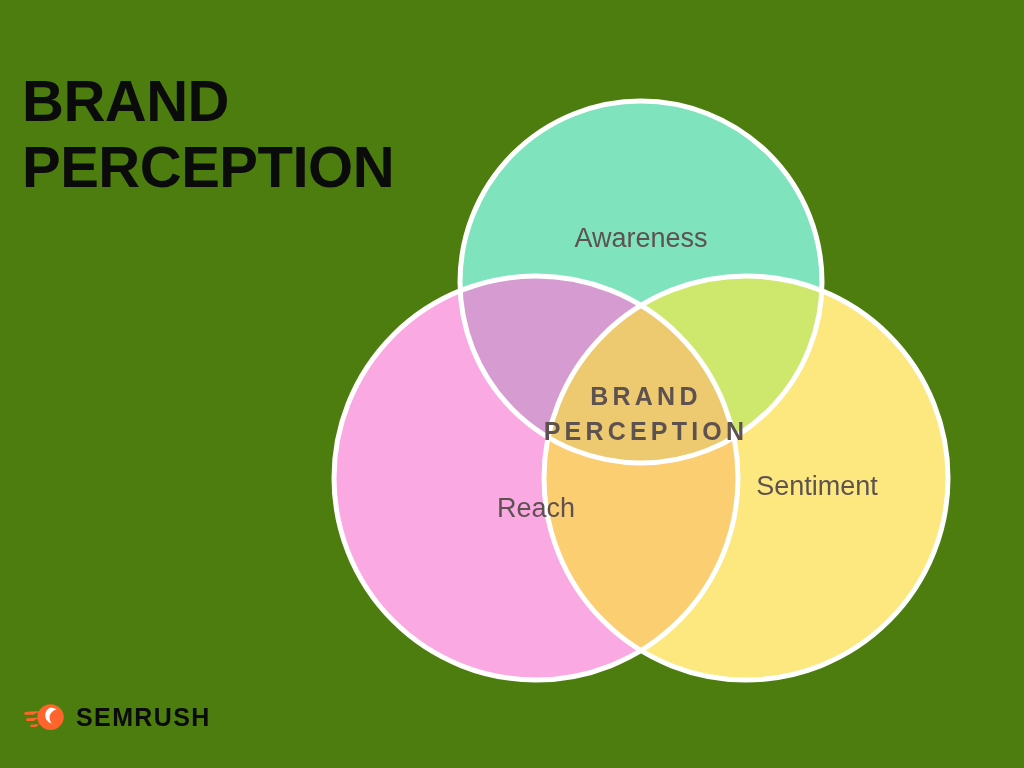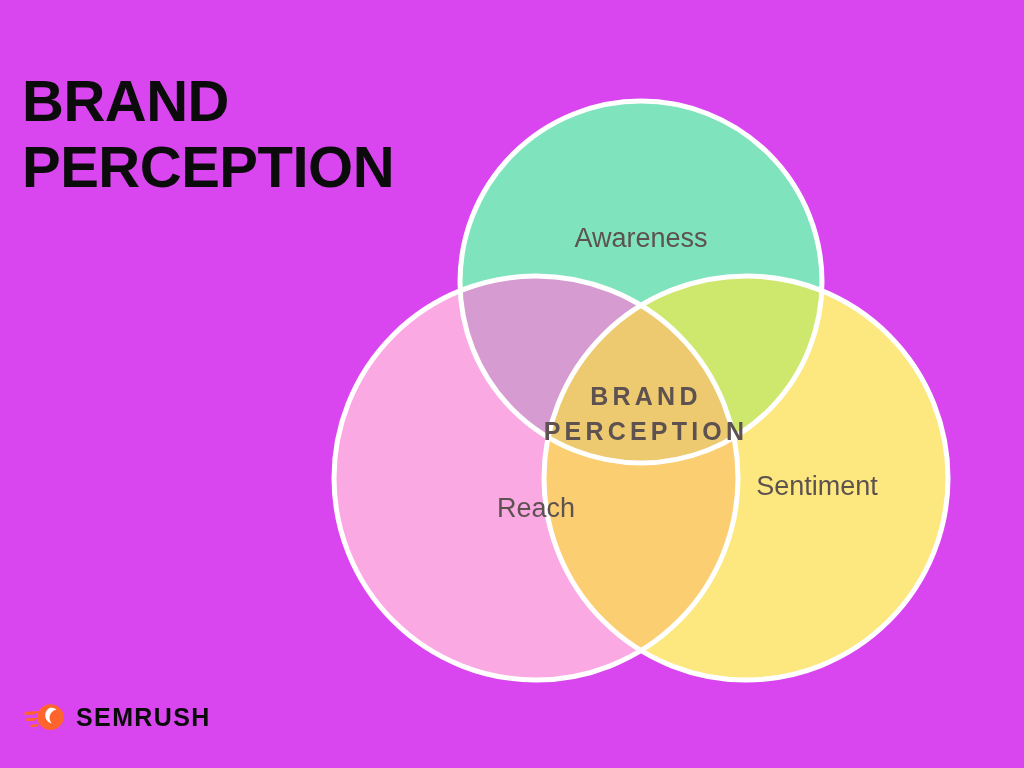--- a/index.html
+++ b/index.html
@@ -12,21 +12,21 @@
     height: 768px;
     position: relative;
     overflow: hidden;
     font-family: "Liberation Sans", sans-serif;
     background: #ffffff;
   }
 
   #slide {
     position: absolute;
     inset: 0;
-    background: #d946ef;
+    background: #4d7c0f;
   }
 
   
   #title-block {
     position: absolute;
     left: 22px;
     top: 68px;
     width: 470px;
   }
   #title-block .title-line {

